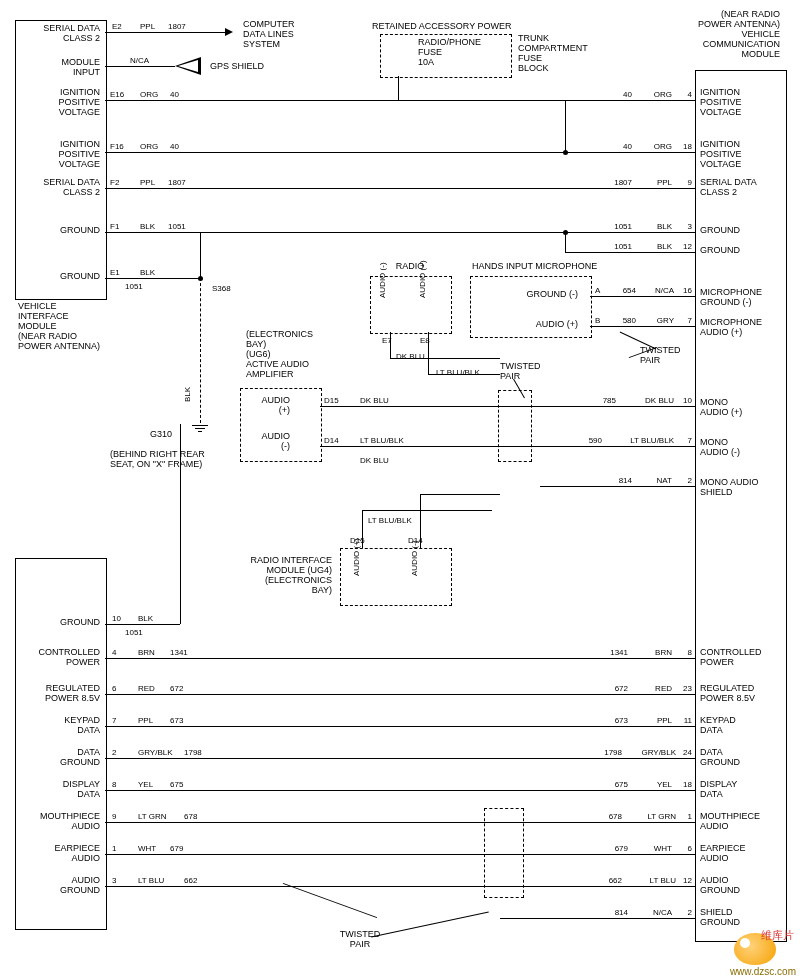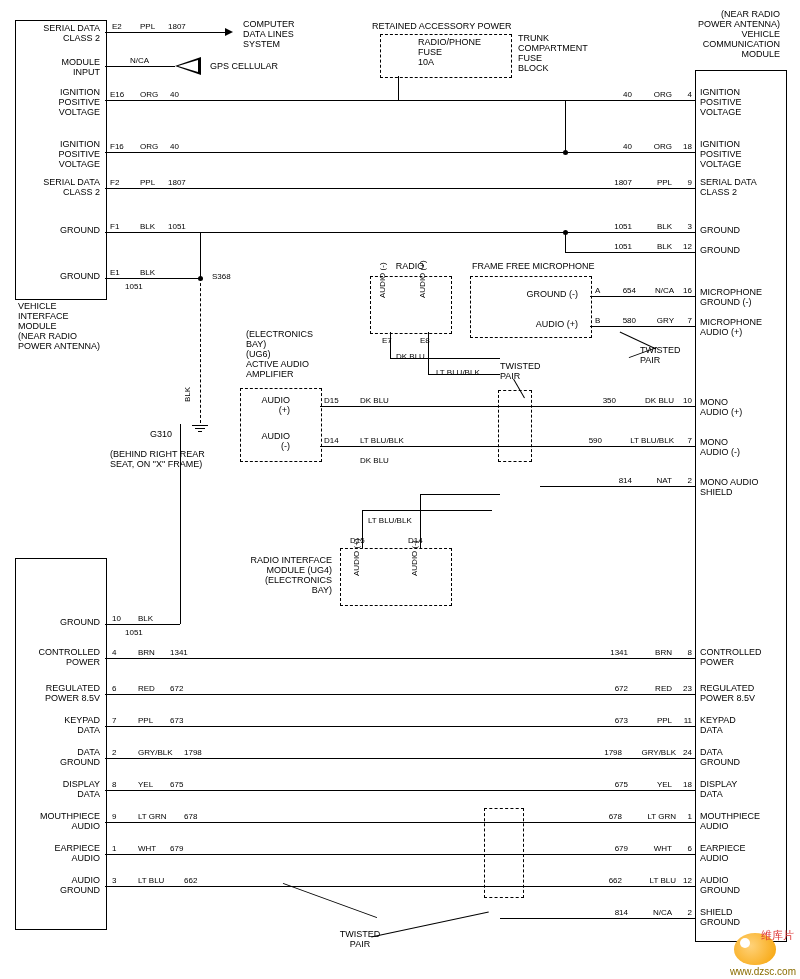--- a/index.html
+++ b/index.html
@@ -55,21 +55,21 @@
 <div class="pin" style="left:168px;top:22px">1807</div>
 <div class="lbl" style="left:243px;top:20px;width:90px">COMPUTER
 DATA LINES
 SYSTEM</div>
 
 <div class="lbl lbl-r" style="left:18px;top:58px;width:82px">MODULE
 INPUT</div>
 <div class="hline" style="left:105px;top:66px;width:70px"></div>
 <div class="pin" style="left:130px;top:56px">N/CA</div>
 <div class="tri" style="left:175px;top:57px"></div>
-<div class="lbl" style="left:210px;top:62px">GPS CELLULAR</div>
+<div class="lbl" style="left:210px;top:62px">GPS SHIELD</div>
 
 <div class="lbl lbl-r" style="left:18px;top:88px;width:82px">IGNITION
 POSITIVE
 VOLTAGE</div>
 <div class="hline" style="left:105px;top:100px;width:590px"></div>
 <div class="pin" style="left:110px;top:90px">E16</div>
 <div class="pin" style="left:140px;top:90px">ORG</div>
 <div class="pin" style="left:170px;top:90px">40</div>
 
 <div class="lbl lbl-r" style="left:18px;top:140px;width:82px">IGNITION
@@ -97,21 +97,21 @@
 <div class="dot" style="left:563px;top:230px"></div>
 <div class="vline" style="left:565px;top:232px;height:20px"></div>
 <div class="hline" style="left:565px;top:252px;width:130px"></div>
 
 <div class="lbl lbl-r" style="left:18px;top:272px;width:82px">GROUND</div>
 <div class="hline" style="left:105px;top:278px;width:95px"></div>
 <div class="pin" style="left:110px;top:268px">E1</div>
 <div class="pin" style="left:140px;top:268px">BLK</div>
 <div class="pin" style="left:125px;top:282px">1051</div>
 <div class="dot" style="left:198px;top:276px"></div>
-<div class="pin" style="left:212px;top:272px">S368</div>
+<div class="pin" style="left:212px;top:284px">S368</div>
 <div class="vline" style="left:200px;top:232px;height:46px"></div>
 
 <div class="dash-v" style="left:200px;top:278px;height:145px"></div>
 <div class="gnd" style="left:192px;top:425px;width:16px">
   <div class="g1"></div>
       <div class="g2"></div>
       <div class="g3"></div>
 </div>
 <div class="pin" style="left:180px;top:390px;transform:rotate(-90deg)">BLK</div>
 <div class="lbl" style="left:150px;top:430px">G310</div>
@@ -171,21 +171,21 @@
 <div class="hline" style="left:590px;top:326px;width:105px"></div>
 <div class="pin lbl-r" style="left:678px;top:316px;width:14px">7</div>
 <div class="pin lbl-r" style="left:642px;top:316px;width:32px">GRY</div>
 <div class="pin lbl-r" style="left:604px;top:316px;width:32px">580</div>
 
 <div class="lbl" style="left:700px;top:398px;width:86px">MONO
 AUDIO (+)</div>
 <div class="hline" style="left:320px;top:406px;width:375px"></div>
 <div class="pin lbl-r" style="left:678px;top:396px;width:14px">10</div>
 <div class="pin lbl-r" style="left:622px;top:396px;width:52px">DK BLU</div>
-<div class="pin lbl-r" style="left:584px;top:396px;width:32px">350</div>
+<div class="pin lbl-r" style="left:584px;top:396px;width:32px">785</div>
 
 <div class="lbl" style="left:700px;top:438px;width:86px">MONO
 AUDIO (-)</div>
 <div class="hline" style="left:320px;top:446px;width:375px"></div>
 <div class="pin lbl-r" style="left:678px;top:436px;width:14px">7</div>
 <div class="pin lbl-r" style="left:604px;top:436px;width:70px">LT BLU/BLK</div>
 <div class="pin lbl-r" style="left:570px;top:436px;width:32px">590</div>
 
 <div class="lbl" style="left:700px;top:478px;width:86px">MONO AUDIO
 SHIELD</div>
@@ -202,21 +202,21 @@
 (+)</div>
 <div class="pin" style="left:382px;top:336px">E7</div>
 <div class="pin" style="left:420px;top:336px">E8</div>
 <div class="vline" style="left:390px;top:332px;height:26px"></div>
 <div class="vline" style="left:428px;top:332px;height:42px"></div>
 <div class="pin" style="left:396px;top:352px">DK BLU</div>
 <div class="hline" style="left:390px;top:358px;width:110px"></div>
 <div class="pin" style="left:436px;top:368px">LT BLU/BLK</div>
 <div class="hline" style="left:428px;top:374px;width:72px"></div>
 
-<div class="lbl" style="left:472px;top:262px">FRAME FREE MICROPHONE</div>
+<div class="lbl" style="left:472px;top:262px">HANDS INPUT MICROPHONE</div>
 <div class="dbox" style="left:470px;top:276px;width:120px;height:60px"></div>
 <div class="lbl lbl-r" style="left:490px;top:290px;width:88px">GROUND (-)</div>
 <div class="lbl lbl-r" style="left:490px;top:320px;width:88px">AUDIO (+)</div>
 <div class="pin" style="left:595px;top:286px">A</div>
 <div class="pin" style="left:595px;top:316px">B</div>
 <div class="lbl" style="left:640px;top:346px;width:60px">TWISTED
 PAIR</div>
 <div class="hline" style="left:618px;top:340px;width:40px;transform:rotate(25deg)"></div>
 <div class="hline" style="left:628px;top:352px;width:30px;transform:rotate(-20deg)"></div>
 

